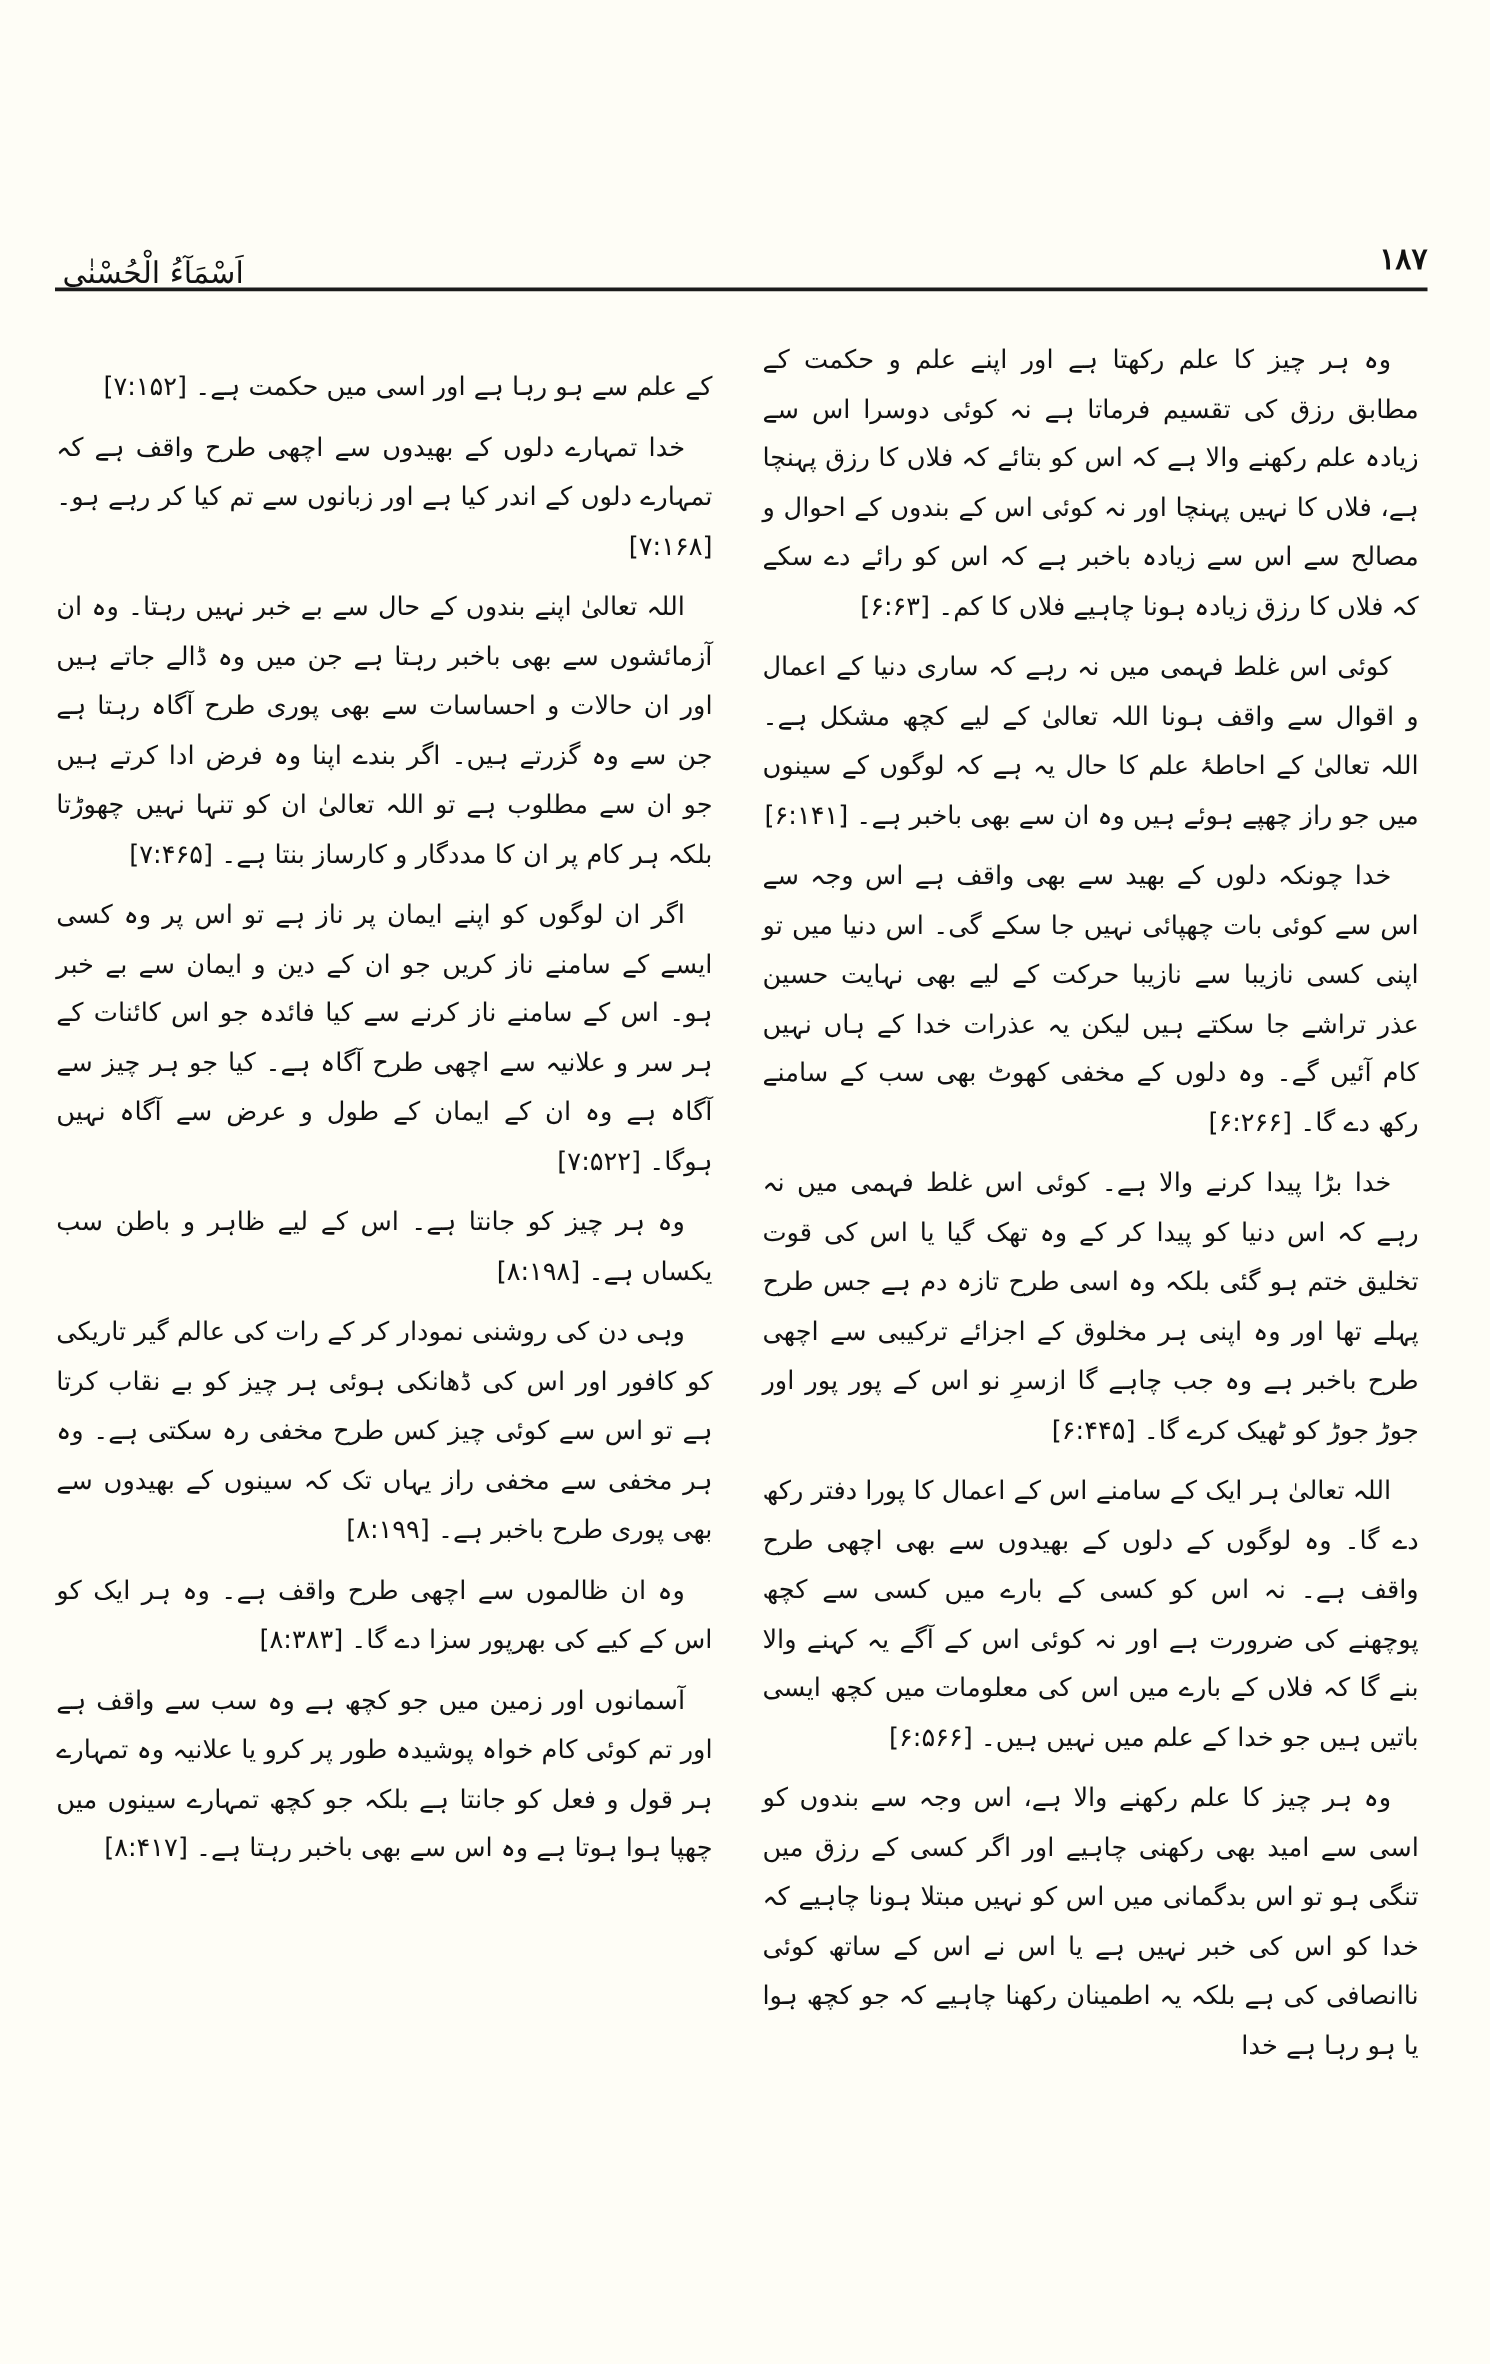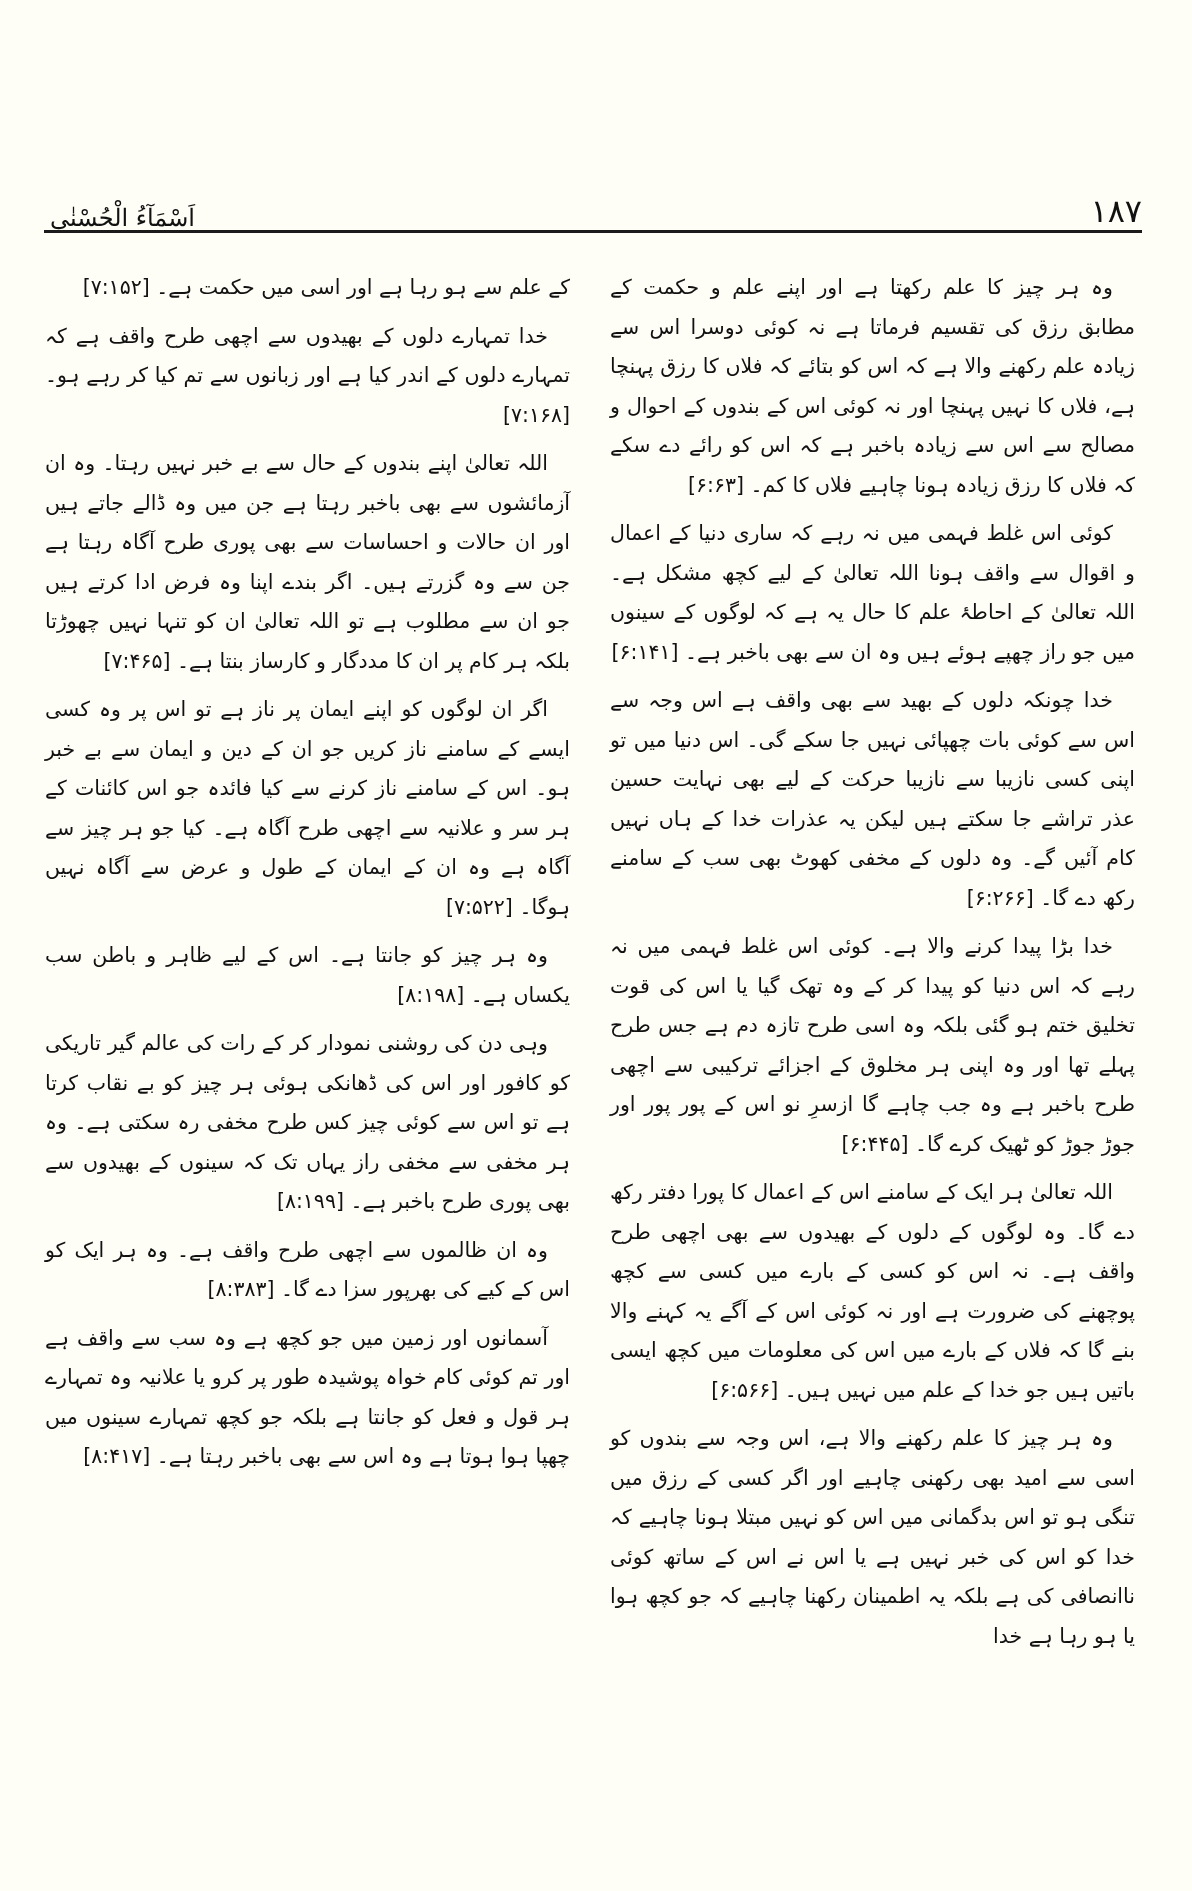--- a/index.html
+++ b/index.html
@@ -10,40 +10,40 @@
     color: #111;
     position: relative;
     overflow: hidden;
   }
   .page { position: absolute; left: 0; top: 0; width: 1192px; height: 1891px; }
   .header {
     position: absolute; left: 44px; top: 192px; width: 1098px; height: 36px;
   }
   .page-number {
     position: absolute; right: 0; top: 0;
-    font-family: "DejaVu Serif", serif; font-size: 32px; font-weight: normal; direction: rtl;
+    font-family: "DejaVu Serif", serif; font-size: 24px; font-weight: bold; direction: rtl;
   }
   .running-title {
     position: absolute; left: 6px; top: 12px;
     font-family: "DejaVu Serif", serif; font-size: 24px; direction: rtl;
   }
   .rule {
     position: absolute; left: 44px; top: 230px; width: 1098px; height: 3px;
     background: #1b1b1b;
   }
   .col {
     position: absolute; top: 268px; width: 525px;
     direction: rtl; text-align: justify;
     font-family: "DejaVu Sans", sans-serif;
     font-size: 20.5px; line-height: 39.5px;
   }
   .col-right { left: 610px; }
   .col-left { left: 45px; }
   .para { margin: 0 0 9px 0; text-indent: 22px; }
-  .para.cont { text-indent: 0; }
+  .para.cont { text-indent: 0; margin-top: 22px; }
   .ref { white-space: nowrap; }
 </style>
 </head>
 <body>
 
 <div class="page">
   <div class="header">
     <span class="page-number">۱۸۷</span>
     <span class="running-title">اَسْمَآءُ الْحُسْنٰی</span>
   </div>

